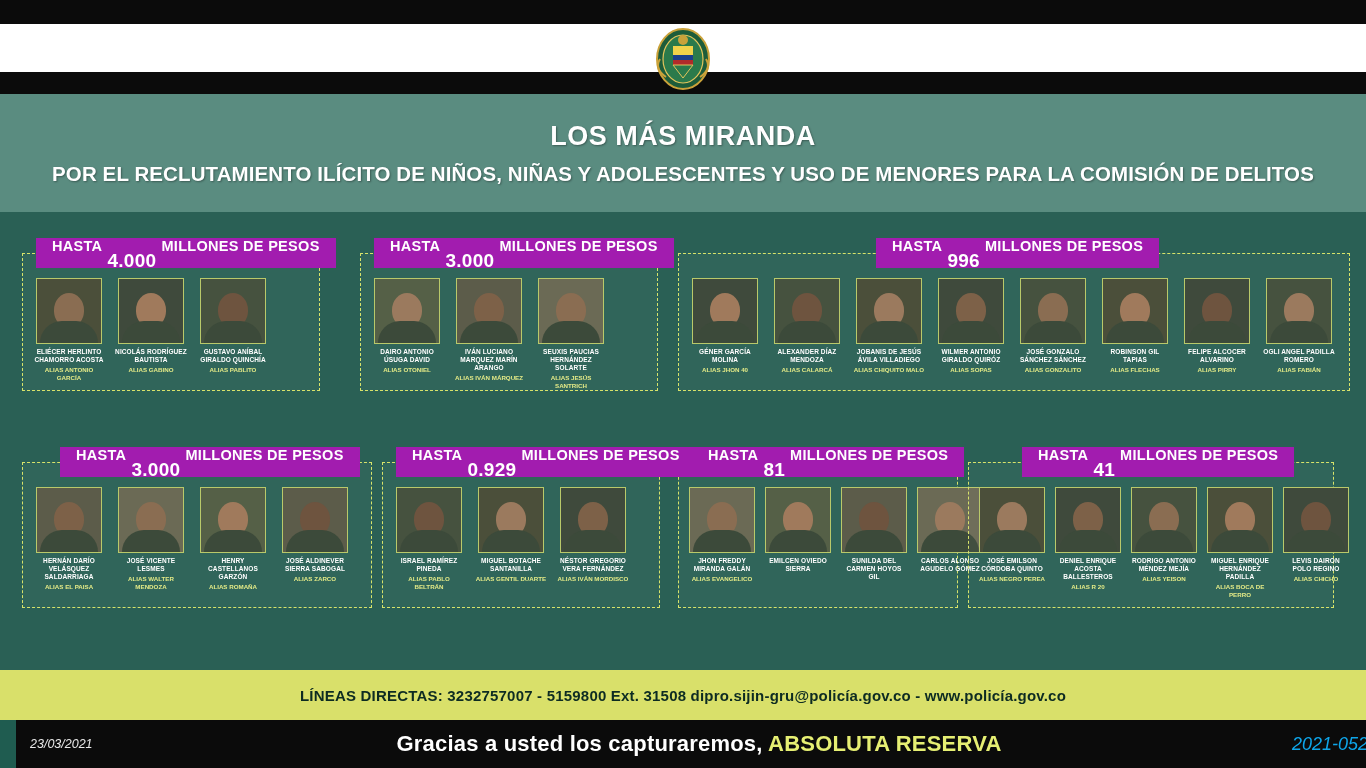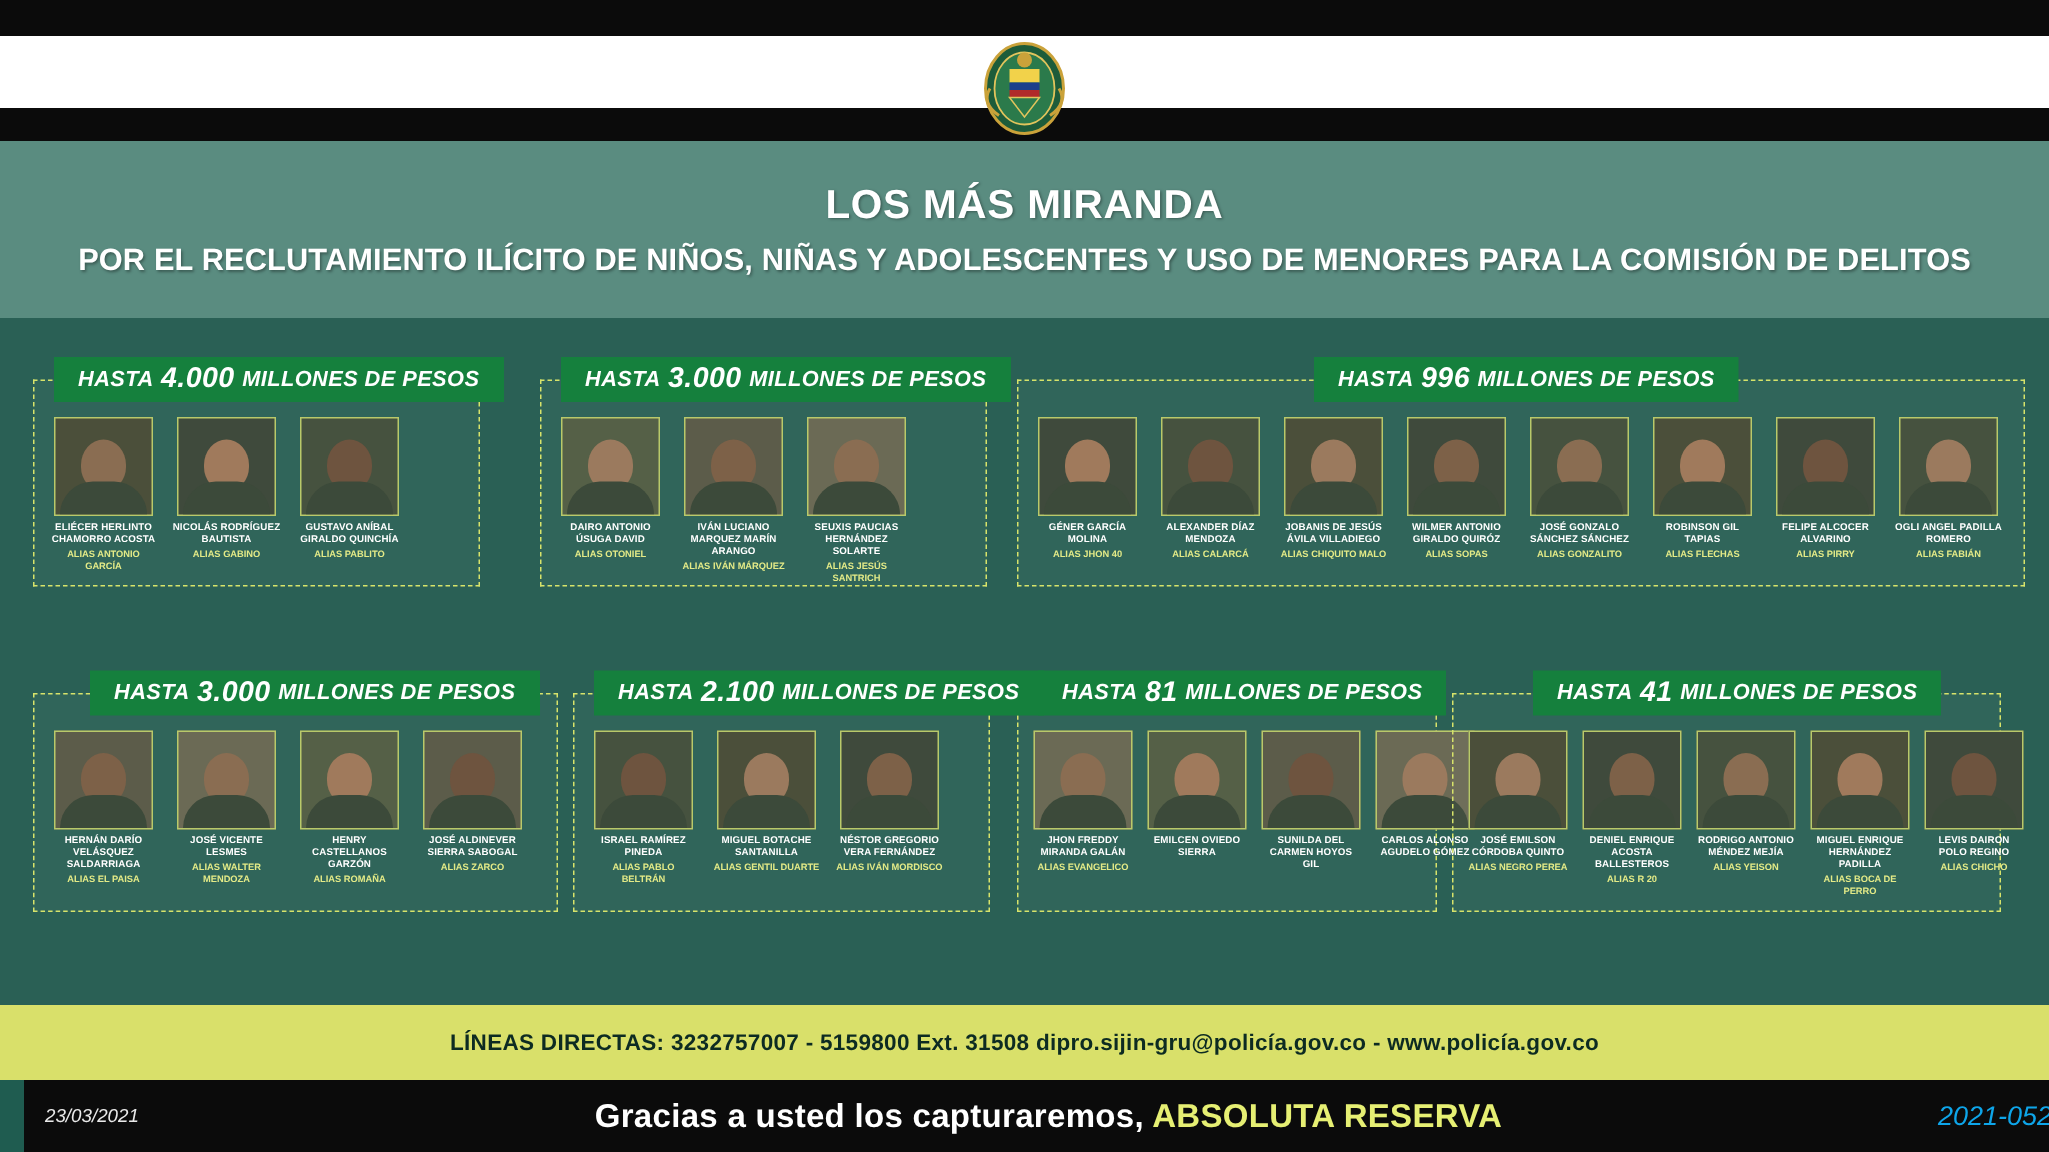--- a/index.html
+++ b/index.html
@@ -66,31 +66,30 @@
     width: 1366px; height: 458px;
     background: #2a6055;
   }
 
   .group {
     position: absolute;
   }
   .group-header {
     position: absolute;
     top: 0; left: 0;
-    background: #15803d;
+    background: #a21caf;
     color: #ffffff;
     height: 30px;
-    display: flex; align-items: center;
+    display: flex; 
     padding: 0 16px;
     font-size: 14.5px;
     font-weight: bold;
     letter-spacing: .3px;
     white-space: nowrap;
     z-index: 3;
-    font-style: italic;
   }
   .group-header .amount {
     font-size: 19px;
     font-weight: bold;
     margin: 12px 5px;
   }
   .group-box {
     position: absolute;
     top: 15px; left: 0;
     border: 1px dashed #d7e36a;
@@ -426,21 +425,21 @@
             <div class="photo" style="background: rgb(63, 74, 60);">
               <div class="head" style="background: rgb(125, 97, 72);"></div>
               <div class="body"></div>
             </div>
             <div class="pname">NÉSTOR GREGORIO VERA FERNÁNDEZ</div>
             <div class="palias">ALIAS IVÁN MORDISCO</div>
           </div>
         </div>
         <div class="group-header" style="left: 14px;">
           <span>HASTA</span>
-          <span class="amount">2.100</span>
+          <span class="amount">0.929</span>
           <span>MILLONES DE PESOS</span>
         </div>
       </div>
       <div class="group" style="left: 678px; top: 235px; width: 280px; height: 161px;">
         <div class="group-box" style="width: 280px; height: 146px;">
           <div class="person">
             <div class="photo" style="background: rgb(107, 106, 85);">
               <div class="head" style="background: rgb(138, 109, 82);"></div>
               <div class="body"></div>
             </div>

